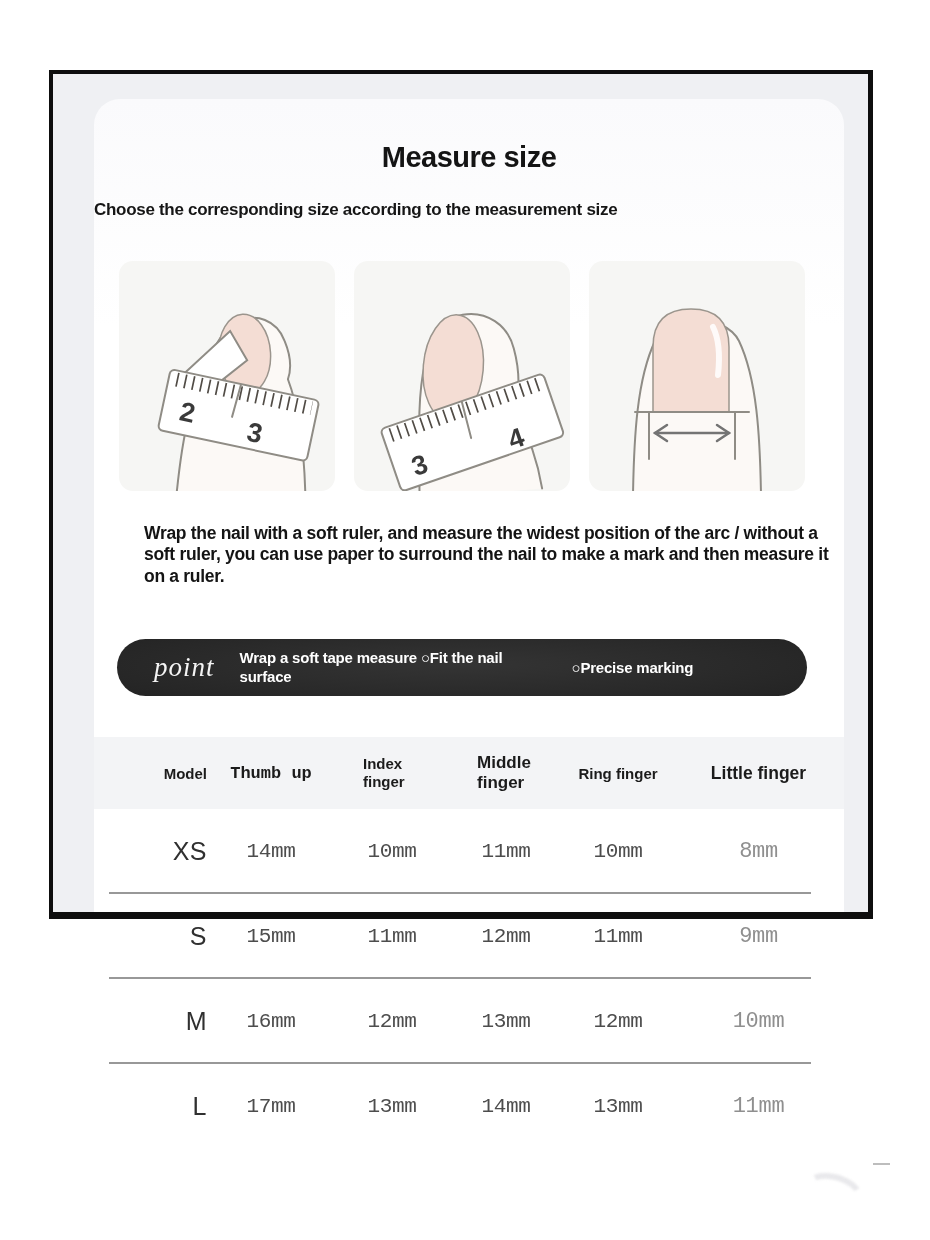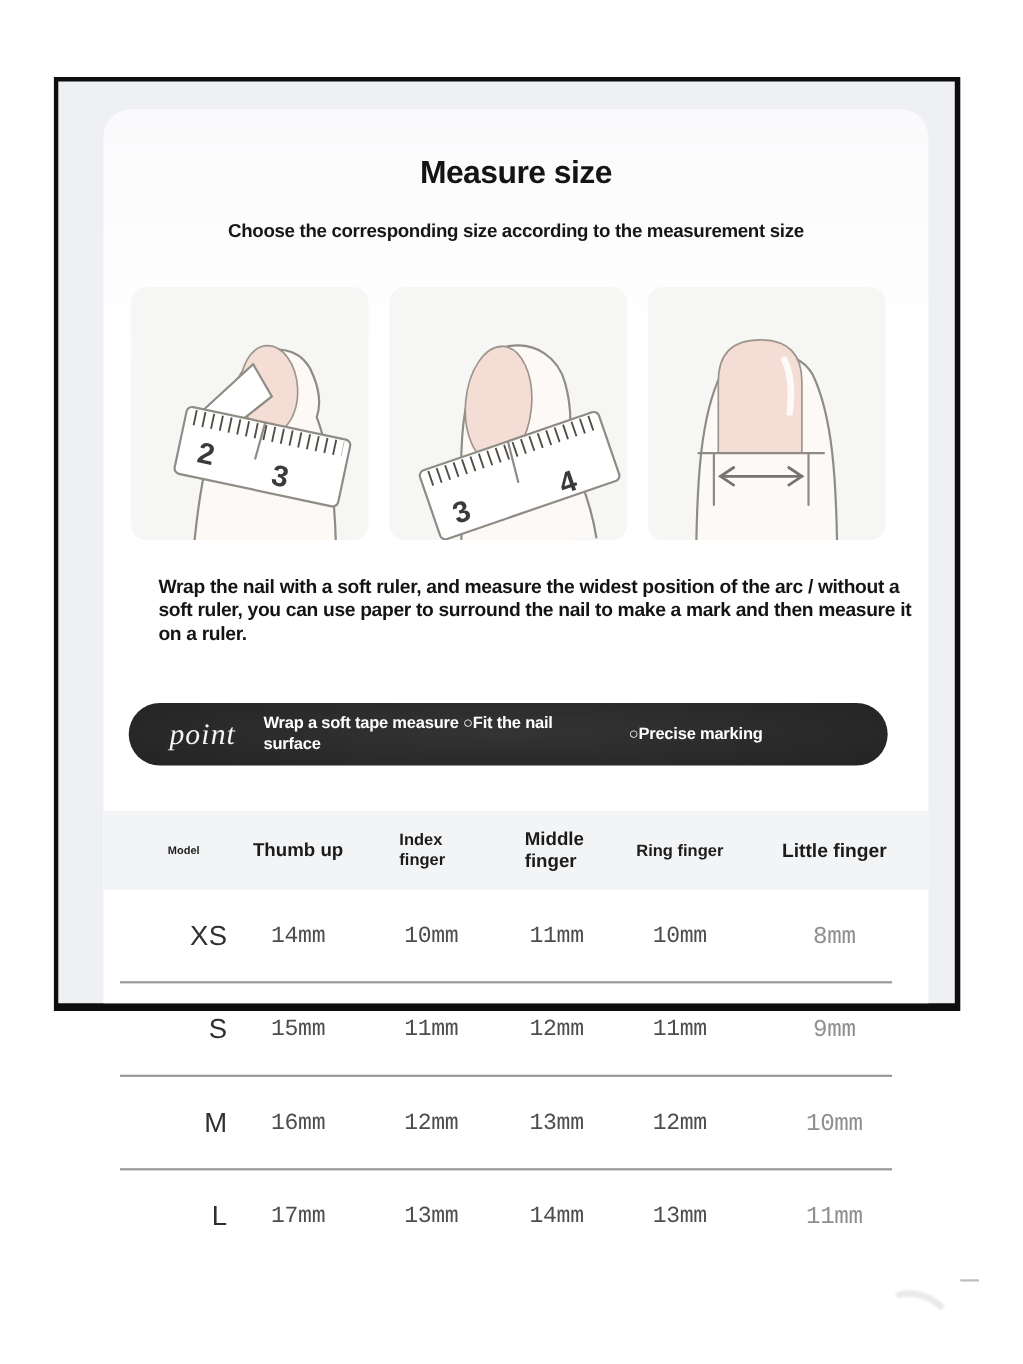--- a/index.html
+++ b/index.html
@@ -12,21 +12,21 @@
            border:4px solid #0e0e0e; border-right-width:5px; border-bottom-width:7px;
            background:#eff0f3; }
 
   .card { position:absolute; left:41px; top:25px; width:750px; bottom:0;
           background:linear-gradient(180deg,#fafafc 0%, #ffffff 28%);
           border-radius:26px 26px 0 0; }
 
   .title { position:absolute; top:42px; left:0; width:100%; text-align:center;
            font-size:29px; font-weight:700; letter-spacing:-0.5px; color:#141414; }
 
-  .subtitle { position:absolute; top:101px; left:0; width:100%; text-align:center;
+  .subtitle { position:absolute; top:101px; left:0; width:100%; 
               font-size:17px; font-weight:700; letter-spacing:-0.3px; color:#161616; }
 
   .illos { position:absolute; top:162px; left:25px; display:flex; gap:19px; }
   .illo-box { width:216px; height:230px; border-radius:14px; background:#f6f6f4; overflow:hidden; }
   .illo-box svg { display:block; }
 
   .instruction { position:absolute; top:424px; left:50px; width:688px;
                  font-size:17.5px; font-weight:700; line-height:1.22;
                  letter-spacing:-0.3px; color:#141414; }
 
@@ -37,22 +37,22 @@
   .point-label { margin-left:37px; font-size:27px; font-style:italic; font-weight:500;
                  letter-spacing:1px; color:#f4f4f4;font-family:Liberation Serif, serif; }
   .point-bullets-a { margin-left:25px; width:308px; font-size:15px; font-weight:700;
                      line-height:1.25; letter-spacing:-0.2px; }
   .point-bullets-b { margin-left:24px; font-size:15px; font-weight:700; letter-spacing:-0.2px; }
 
   .size-table { position:absolute; top:638px; left:0; width:750px; }
   .t-grid { display:grid; grid-template-columns:113px 128px 114px 114px 110px 1fr; align-items:center; }
   .t-head { height:72px; background:#f3f4f6; }
   .t-head .cell { text-align:center; font-weight:700; color:#1b1b1b; }
-  .t-head .c-model  { text-align:center; padding-left:33px; font-size:10px; }
-  .t-head .c-thumb  { font-size:17px; }
+  .t-head .c-model  { text-align:right; padding-left:33px; font-size:15px; }
+  .t-head .c-thumb  { font-size:17px;font-family:Liberation Mono, monospace; }
   .t-head .c-index  { font-size:15px; }
   .t-head .c-middle { font-size:17px; }
   .t-head .c-ring   { font-size:15px; }
   .t-head .c-little { font-size:17.5px; }
   .wrap-narrow { display:inline-block; max-width:58px; text-align:left; line-height:1.2; }
 
   .t-row { height:85px; position:relative; }
   .t-row .cell { text-align:center; }
   .t-row .c-model { text-align:right; padding-left:33px; font-size:25px; color:#303030;
                     font-weight:400; letter-spacing:0.5px; }

